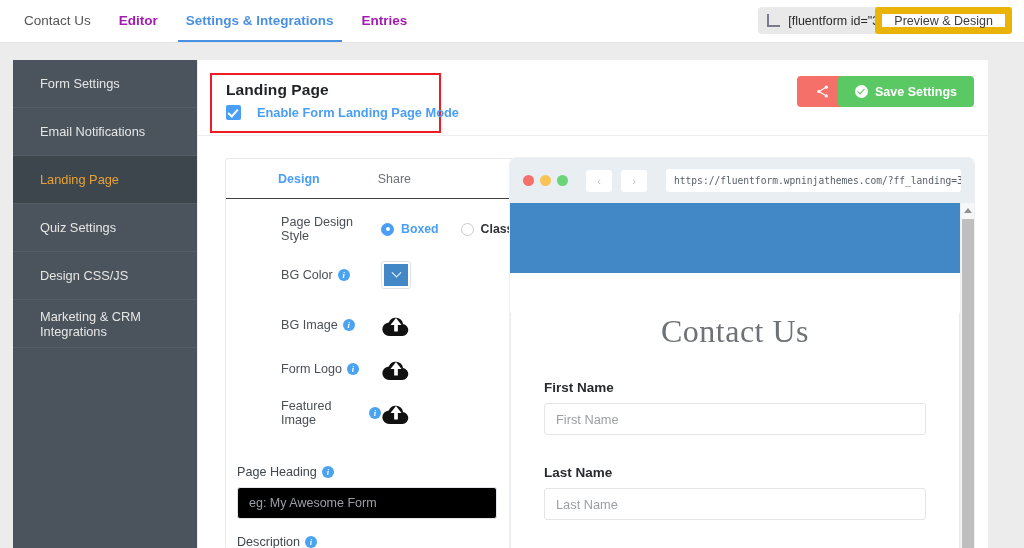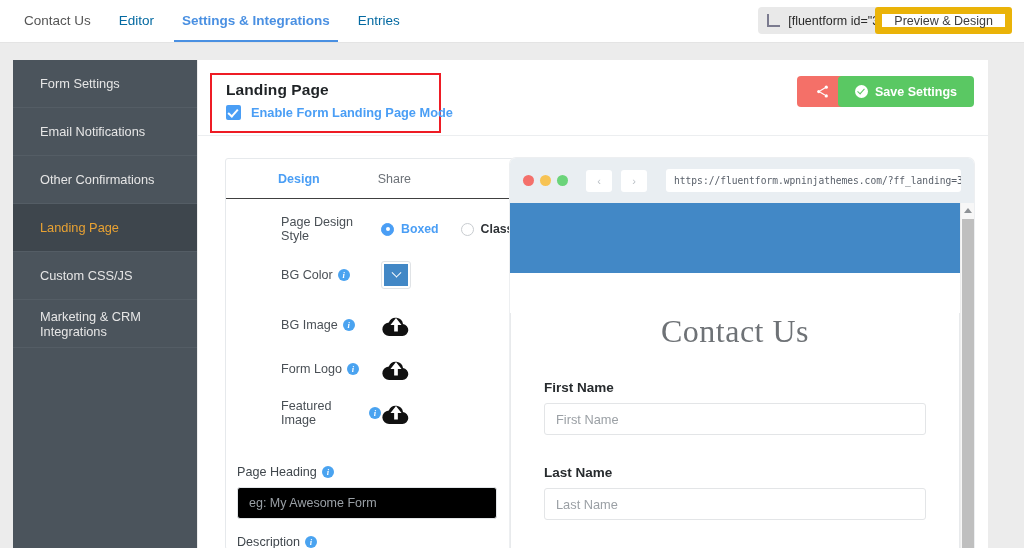--- a/index.html
+++ b/index.html
@@ -22,21 +22,21 @@
   .topnav .tab {
     font-size: 13.5px;
     padding: 0 14px;
     height: 42px;
     line-height: 42px;
     color: #555;
     cursor: pointer;
     position: relative;
     white-space: nowrap;
   }
-  .topnav .tab.bold { font-weight: normal; color: #0369a1; }
+  .topnav .tab.bold { font-weight: bold; color: #a21caf; }
   .topnav .tab.active {
     color: #4a90e2; font-weight: bold;
   }
   .topnav .tab.active:after {
     content: ""; position: absolute; left: 6px; right: 6px; bottom: 0;
     height: 2px; background: #4a90e2;
   }
 
   .shortcode-pill {
     position: absolute; right: 118px; top: 7px;
@@ -106,21 +106,21 @@
     width: 231px; height: 60px;
     border: 2px solid #ee1c25;
   }
   .lp-title {
     position: absolute; left: 28px; top: 21px;
     font-size: 15.5px; font-weight: bold; color: #1f2326;
     letter-spacing: .1px;
   }
   .lp-check-row {
     position: absolute; left: 28px; top: 45px;
-    display: flex; align-items: flex-start; gap: 10px;
+    display: flex; align-items: flex-start; gap: 16px;
     cursor: pointer;
   }
   .cbox {
     width: 15px; height: 15px; border-radius: 2px;
     background: #4a9ef5;
     position: relative;
     flex: none;
   }
   .cbox:after {
     content: ""; position: absolute; left: 4px; top: 1.5px;
@@ -336,23 +336,23 @@
     <span class="sc-icon"></span>
     <span>[fluentform id="38"]</span>
   </div>
 
   <div class="preview-btn">Preview &amp; Design</div>
 </div>
 
 <div class="sidebar">
   <div class="side-item">Form Settings</div>
   <div class="side-item">Email Notifications</div>
-  <div class="side-item">Other Confirmations</div>
   <div class="side-item active">Landing Page</div>
-  <div class="side-item">Custom CSS/JS</div>
+  <div class="side-item">Quiz Settings</div>
+  <div class="side-item">Design CSS/JS</div>
   <div class="side-item">Marketing &amp; CRM Integrations</div>
 </div>
 
 <div class="main">
 
   <div class="headrow">
     <div class="annot-box"></div>
 
     <div class="lp-title">Landing Page</div>
 

